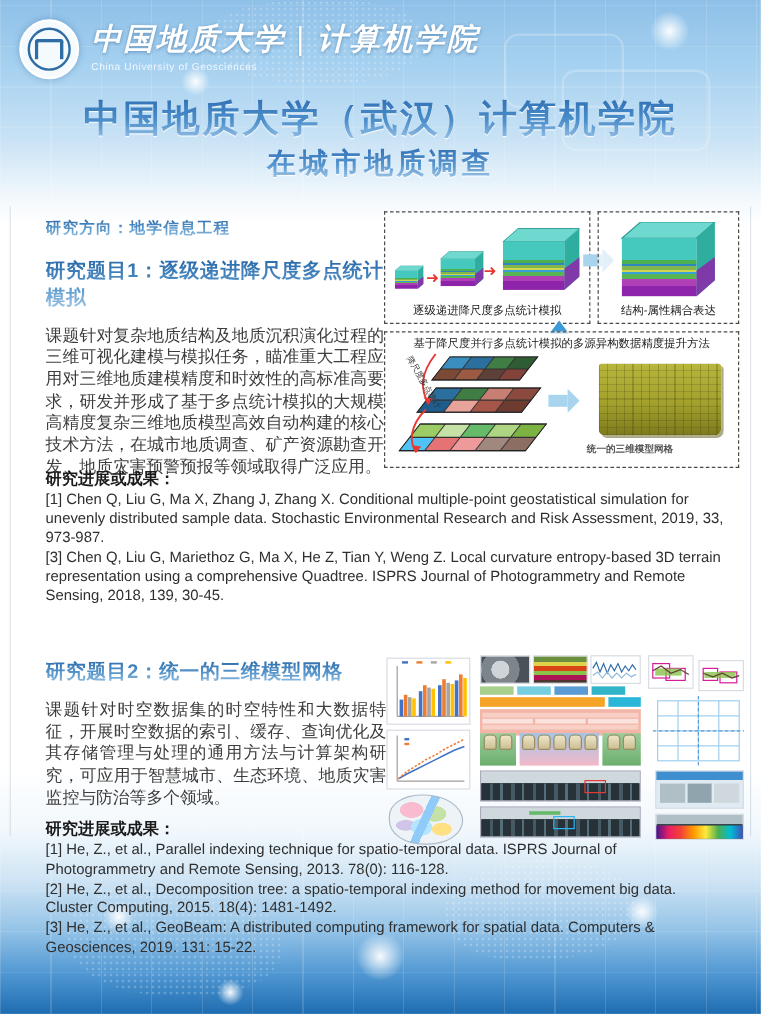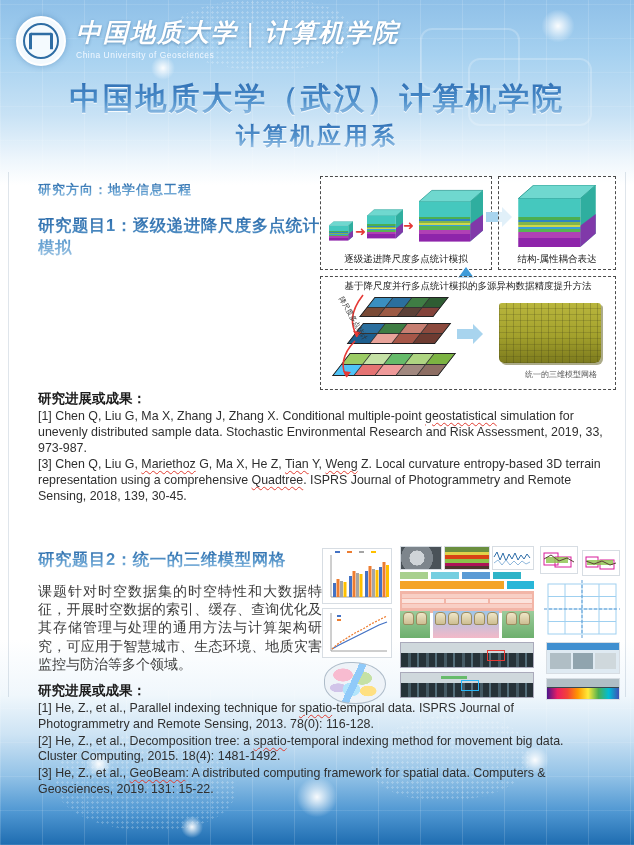--- a/index.html
+++ b/index.html
@@ -53,21 +53,21 @@
     filter:drop-shadow(0 1px 0 rgba(255,255,255,.9));}
   .col-left1{position:absolute;left:38px;top:181px;width:282px;}
   .col-left2{position:absolute;left:38px;top:549px;width:284px;}
   .h-direction{font-size:13px;margin:0 0 16px 0;letter-spacing:1px;}
   .h-topic{font-size:16.5px;margin:0 0 11px 0;letter-spacing:.5px;}
   .body-p{font-size:14px;line-height:18.2px;color:#3d3d3d;text-align:justify;margin:0;}
   .results{position:absolute;left:38px;width:566px;}
   .results-1{top:390px;} .results-2{top:682px;}
   .results-h{font-size:13.5px;font-weight:bold;color:#1a1a1a;margin:0 0 1px 0;}
   .ref-line{font-size:12.4px;line-height:15.8px;color:#2f2f2f;margin:0 0 1px 0;}
-  .sq{text-decoration:underline;text-decoration-style:wavy;text-decoration-color:#e03c31;
+  .sq{text-decoration-style:wavy;text-decoration-color:#e03c31;
     text-decoration-thickness:1px;text-underline-offset:2px;}
 
   
   .fig1{position:absolute;left:320px;top:176px;width:296px;height:214px;}
   .dashbox{position:absolute;border:1.5px dashed #4a4a4a;background:rgba(255,255,255,.65);}
   .boxA{left:0;top:0;width:170px;height:92px;}
   .boxB{left:178px;top:0;width:116px;height:92px;}
   .boxC{left:0;top:100px;width:294px;height:112px;}
   .figcap{position:absolute;width:100%;text-align:center;font-weight:normal;color:#1a1a1a;}
   .capA,.capB{bottom:3px;font-size:9.5px;}
@@ -81,21 +81,21 @@
     border-bottom:11px solid #3d9bd9;}
   .pg{position:absolute;display:grid;gap:1px;background:#333;border:1px solid #222;transform:skewX(-38deg);}
   .pg span{display:block;}
   .arrow-label{position:absolute;font-size:7px;color:#333;transform:rotate(60deg);transform-origin:left top;white-space:nowrap;}
   .olive{position:absolute;left:178px;top:26px;width:102px;height:60px;
     background:
       repeating-linear-gradient(90deg,rgba(60,60,20,.25) 0 1px,transparent 1px 7px),
       repeating-linear-gradient(0deg,rgba(60,60,20,.2) 0 1px,transparent 1px 6px),
       linear-gradient(180deg,#b9b63d 0%,#a3a12c 55%,#7c7a1d 100%);
     border-radius:3px 3px 6px 5px;box-shadow:2px 2px 0 rgba(90,88,20,.5);}
-  .olive-cap{position:absolute;left:180px;top:92px;width:120px;text-align:center;font-size:8px;color:#555;}
+  .olive-cap{position:absolute;left:168px;top:92px;width:120px;text-align:left;font-size:8px;color:#555;font-weight:bold;}
 
   
   .fig2{position:absolute;left:320px;top:546px;width:302px;height:156px;}
   .mini{position:absolute;background:#fff;border:1px solid #d7dde3;box-sizing:border-box;}
   .cyl{display:inline-block;width:9px;height:11px;background:linear-gradient(180deg,#efe6c8,#cdbe92);
     border:1px solid #9a8c60;border-radius:4px 4px 2px 2px;margin:1px;}
   .pan{position:absolute;left:0;width:100%;box-sizing:border-box;border:1px solid #aab;
     background:linear-gradient(180deg,#cfd8dc 0 40%,#37474f 40% 100%);overflow:hidden;}
   .pan .bldg{position:absolute;bottom:0;left:0;width:100%;height:60%;
     background:repeating-linear-gradient(90deg,#263238 0 7px,#455a64 7px 10px,#263238 10px 16px,#546e7a 16px 18px);}
@@ -154,25 +154,26 @@
 <div class="logo-row">
   <div class="logo-badge"></div>
   <div class="logo-text">
     <div class="logo-cn">
       <span>中国地质大学</span><span class="logo-div">|</span><span>计算机学院</span>
     </div>
     <div class="logo-en">China University of Geosciences</div>
   </div>
 </div>
 <div class="main-title">中国地质大学（武汉）计算机学院</div>
-<div class="sub-title">计算机应用系</div>
+<div class="sub-title">在城市地质调查</div>
 
 <div class="col-left1">
   <h2 class="h-grad h-direction">研究方向：地学信息工程</h2>
   <h3 class="h-grad h-topic">研究题目1：逐级递进降尺度多点统计模拟</h3>
+  <p class="body-p">课题针对复杂地质结构及地质沉积演化过程的三维可视化建模与模拟任务，瞄准重大工程应用对三维地质建模精度和时效性的高标准高要求，研发并形成了基于多点统计模拟的大规模高精度复杂三维地质模型高效自动构建的核心技术方法，在城市地质调查、矿产资源勘查开发、地质灾害预警预报等领域取得广泛应用。</p>
 </div>
 
 <div class="fig1">
   <div class="dashbox boxA">
     <svg class="cube" style="left:8px;top:44px;" width="24" height="20" viewBox="0 0 80 64">
         <use href="#geocube"></use>
       </svg>
     <span class="red-arrow" style="left:34px;top:48px;">➜</span>
     <span class="red-arrow" style="left:82px;top:42px;">➜</span>
     <svg class="cube" style="left:46px;top:32px;" width="36" height="30" viewBox="0 0 80 64">

